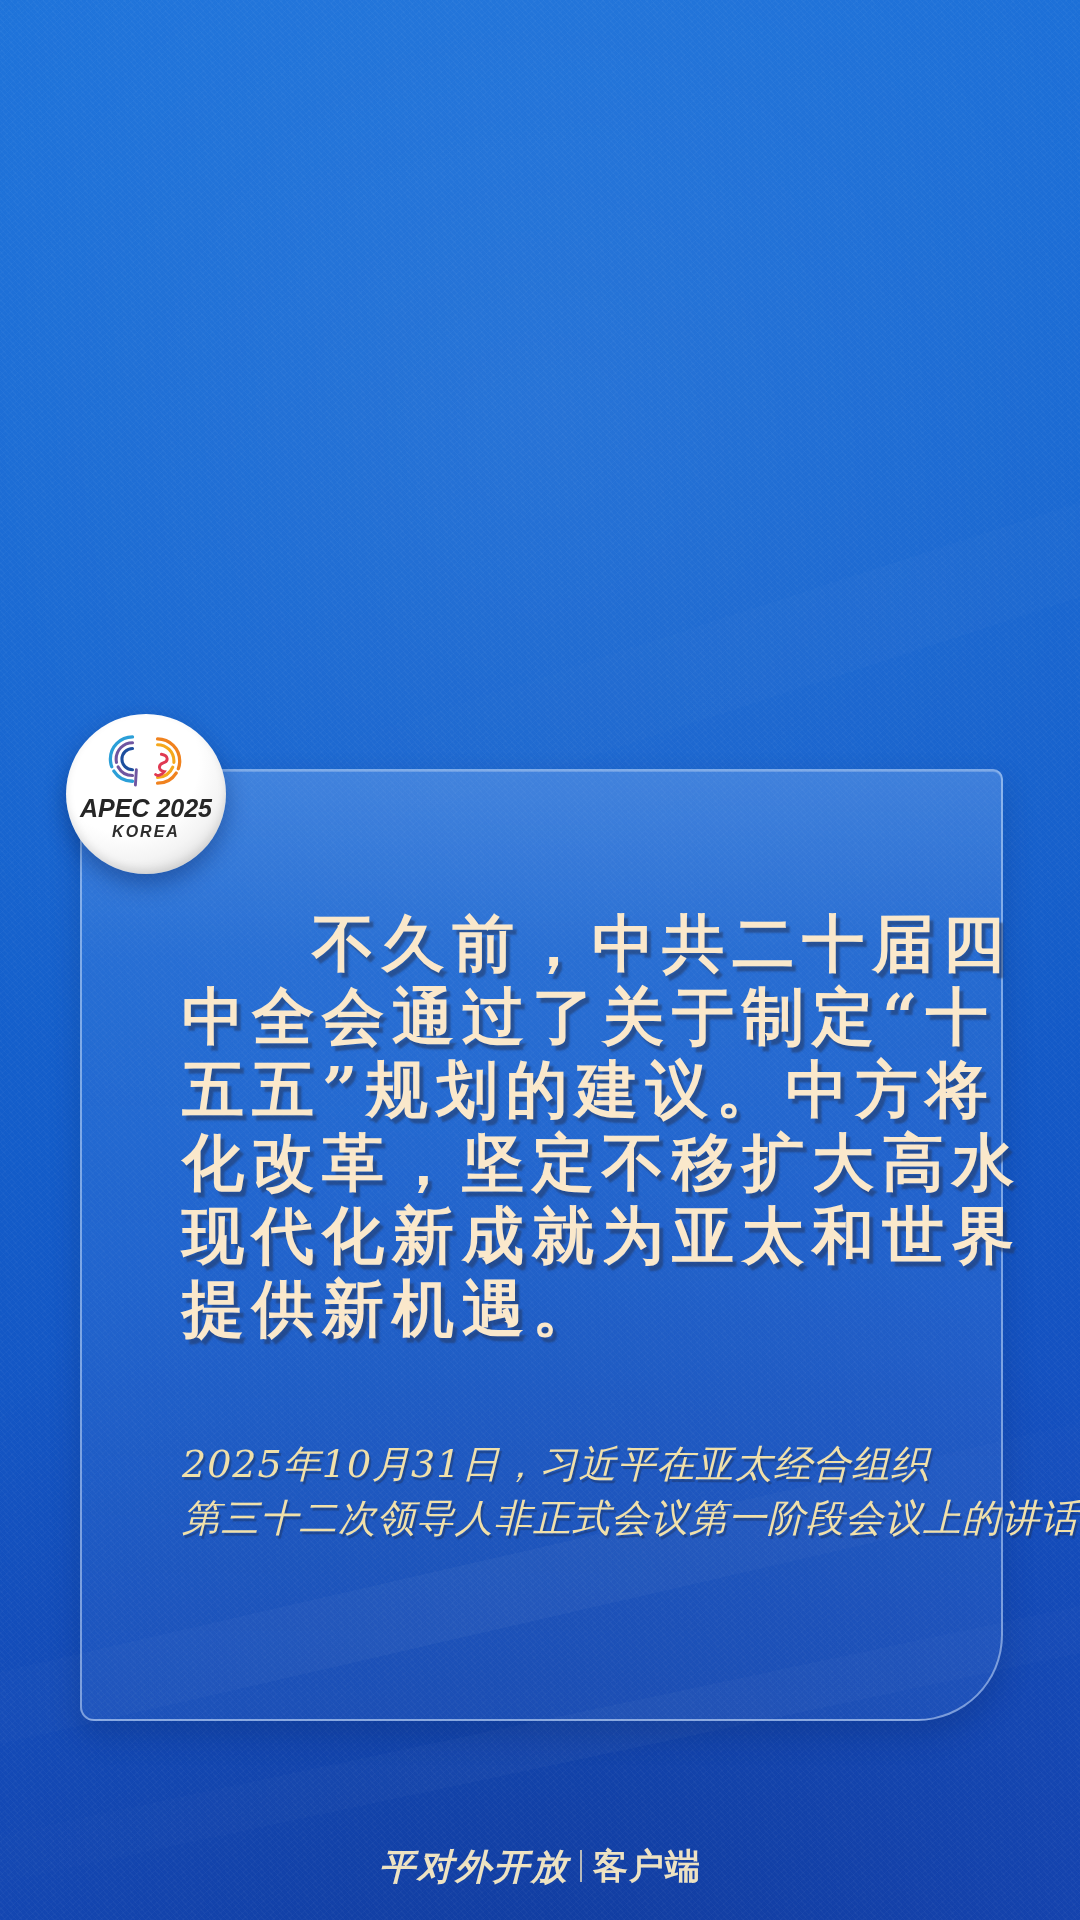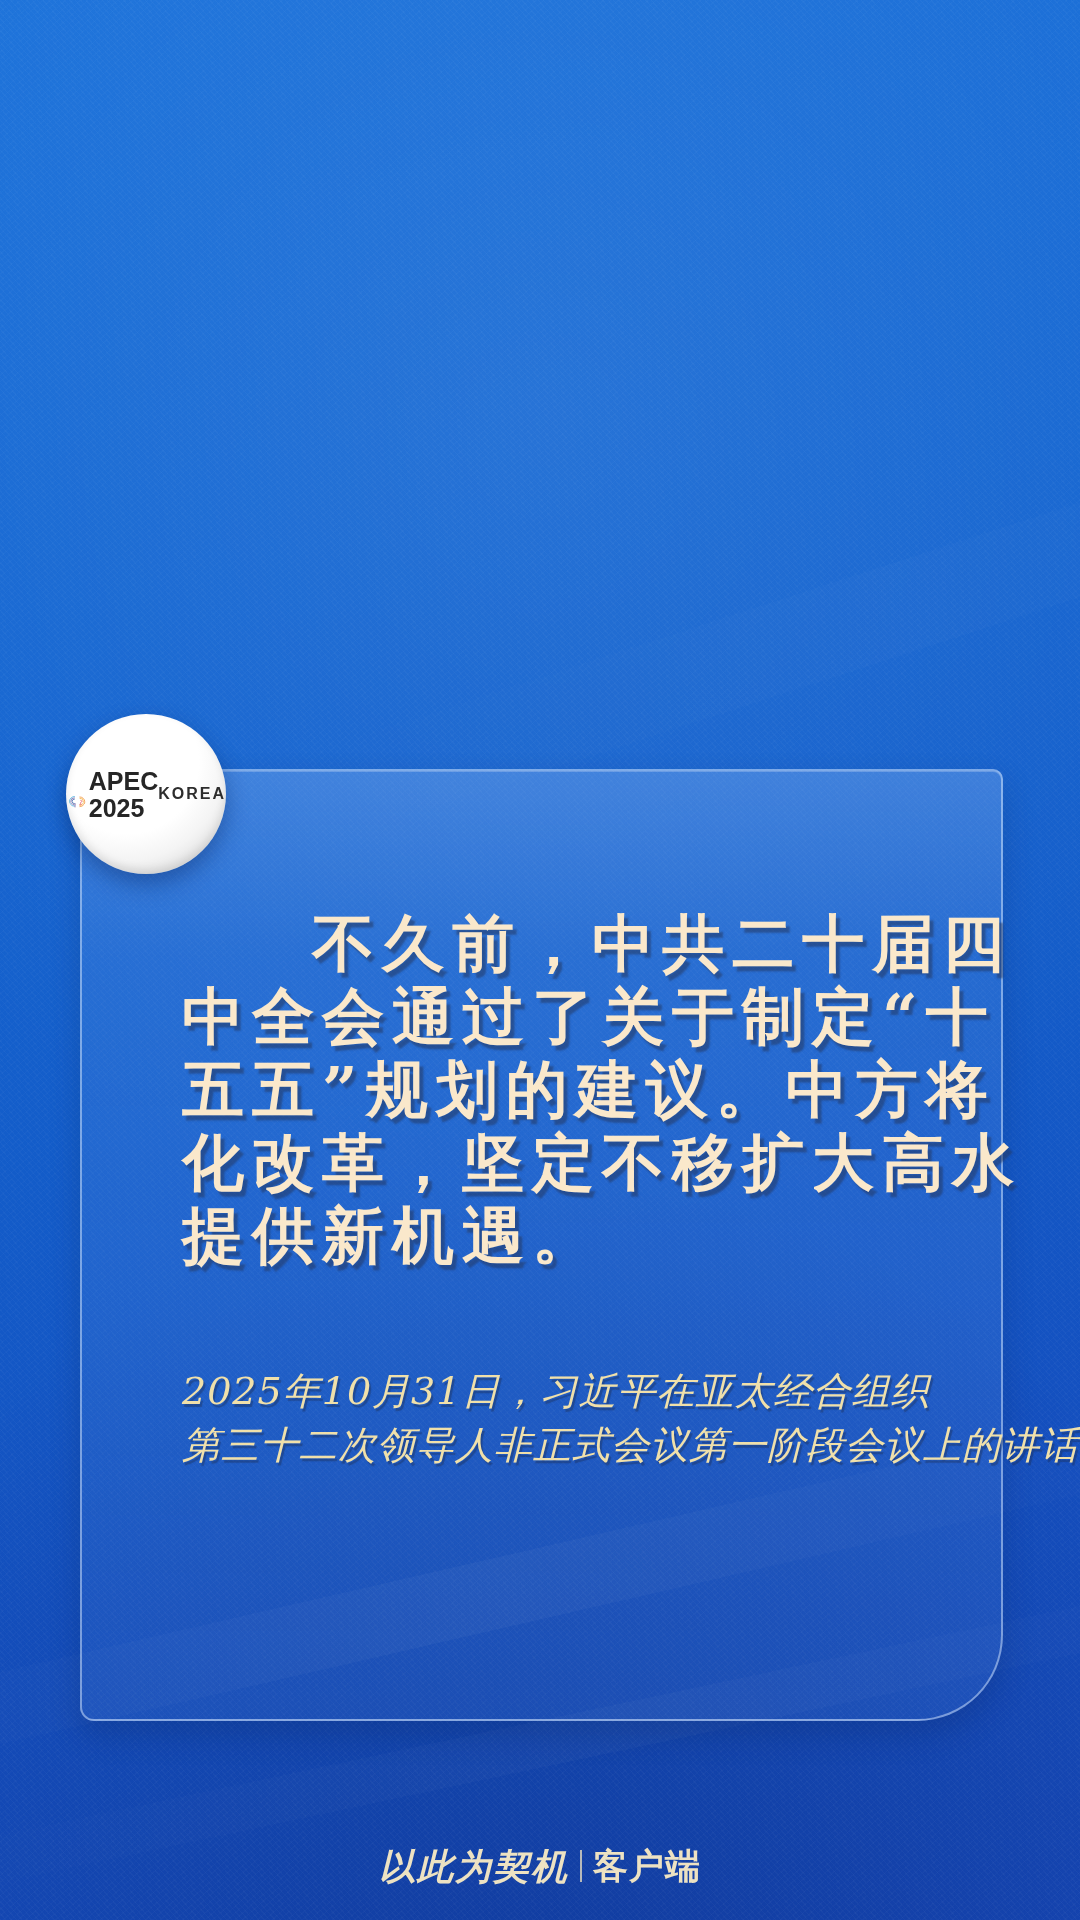--- a/index.html
+++ b/index.html
@@ -40,22 +40,23 @@
     -webkit-text-stroke:1px rgba(248,221,178,0.4);
     white-space:nowrap;
   }
 
   
   .badge{
     position:absolute;left:66px;top:714px;width:160px;height:160px;
     border-radius:50%;
     background:radial-gradient(circle at 38% 30%, #ffffff 48%, #f4f4f4 66%, #dcdcdc 84%, #bfbfbf 100%);
     box-shadow:0 10px 22px rgba(8,35,95,0.40), inset 0 -4px 8px rgba(0,0,0,0.10);
-    display:flex;flex-direction:row;align-items:center;
+    display:flex;flex-direction:column;align-items:center;
     z-index:3;
+    font-style:italic;
   }
   .badge svg{margin-top:16px;width:104px;height:64px;display:block;}
   .badge-title{
     font-weight:900;font-size:25px;letter-spacing:0;color:#262626;
     line-height:27px;margin-top:1px;font-family:"Liberation Sans", sans-serif;
   }
   .badge-subtitle{
     font-weight:700;font-size:16px;letter-spacing:2px;color:#2d2d2d;line-height:20px;
   }
 
@@ -138,26 +139,27 @@
     <div class="badge-title">APEC 2025</div>
     <div class="badge-subtitle">KOREA</div>
   </div>
 
   <div class="card">
     <div class="quote">
       <div class="q-line q-first">不久前，中共二十届四</div>
       <div class="q-line">中全会通过了关于制定“十</div>
       <div class="q-line">五五”规划的建议。中方将</div>
       <div class="q-line">化改革，坚定不移扩大高水</div>
+      <div class="q-line">现代化新成就为亚太和世界</div>
       <div class="q-line">提供新机遇。</div>
     </div>
     <div class="attribution">
       <div>2025年10月31日，习近平在亚太经合组织</div>
       <div>第三十二次领导人非正式会议第一阶段会议上的讲话</div>
     </div>
   </div>
 
   <div class="footer">
-    <span class="footer-brand">以此为契机</span>
+    <span class="footer-brand">平对外开放</span>
     <span class="footer-divider"></span>
     <span class="footer-client">客户端</span>
   </div>
 </div>
 
 </body></html>

